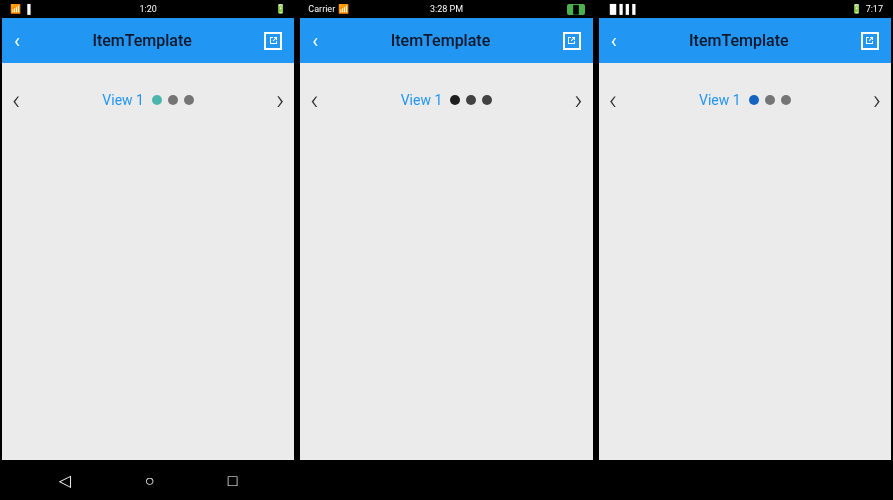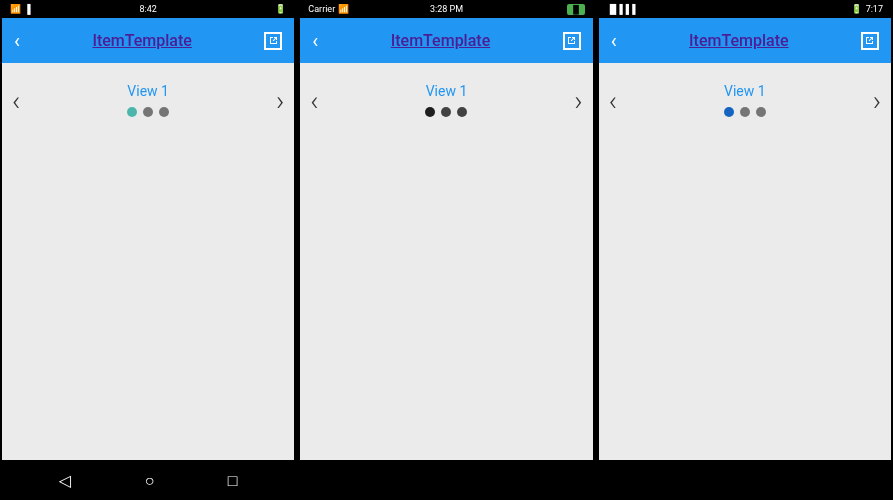--- a/index.html
+++ b/index.html
@@ -69,22 +69,21 @@
       display: flex;
       align-items: center;
       justify-content: space-between;
       padding: 0 12px;
       color: #fff;
     }
 
     .app-bar-title {
       font-size: 16px;
       font-weight: 500;
-      color: #4c1d95;
-      text-decoration: underline;
+      color: #0f172a;
     }
 
     
     .content {
       flex: 1;
       background: #EBEBEB;
       display: flex;
       flex-direction: column;
       align-items: center;
       padding-top: 20px;
@@ -101,21 +100,20 @@
 
     .chevron {
       font-size: 28px;
       color: #333;
       cursor: pointer;
       font-weight: 300;
     }
 
     .view-container {
       display: flex;
-      flex-direction: column;
       align-items: center;
       gap: 8px;
     }
 
     .view-label {
       font-size: 14px;
       color: #2196F3;
     }
 
     .dots {
@@ -177,21 +175,21 @@
 <body>
 
 <div class="phone">
   <div class="phone-inner">
 
     <div class="status-bar" style="position:relative;">
       <div class="status-left">
         <span>📶</span>
         <span style="font-size:9px;">▐</span>
       </div>
-      <div class="status-center">8:42</div>
+      <div class="status-center">1:20</div>
       <div class="status-right">
         <span>🔋</span>
       </div>
     </div>
 
     <div class="app-bar">
       <span class="back-arrow">‹</span>
       <span class="app-bar-title">ItemTemplate</span>
       <span style="color:#fff; font-size:15px; border:2px solid #fff; display:inline-flex; width:18px; height:18px; align-items:center; justify-content:center; position:relative;">
         <svg width="11" height="11" viewBox="0 0 11 11" fill="white">

